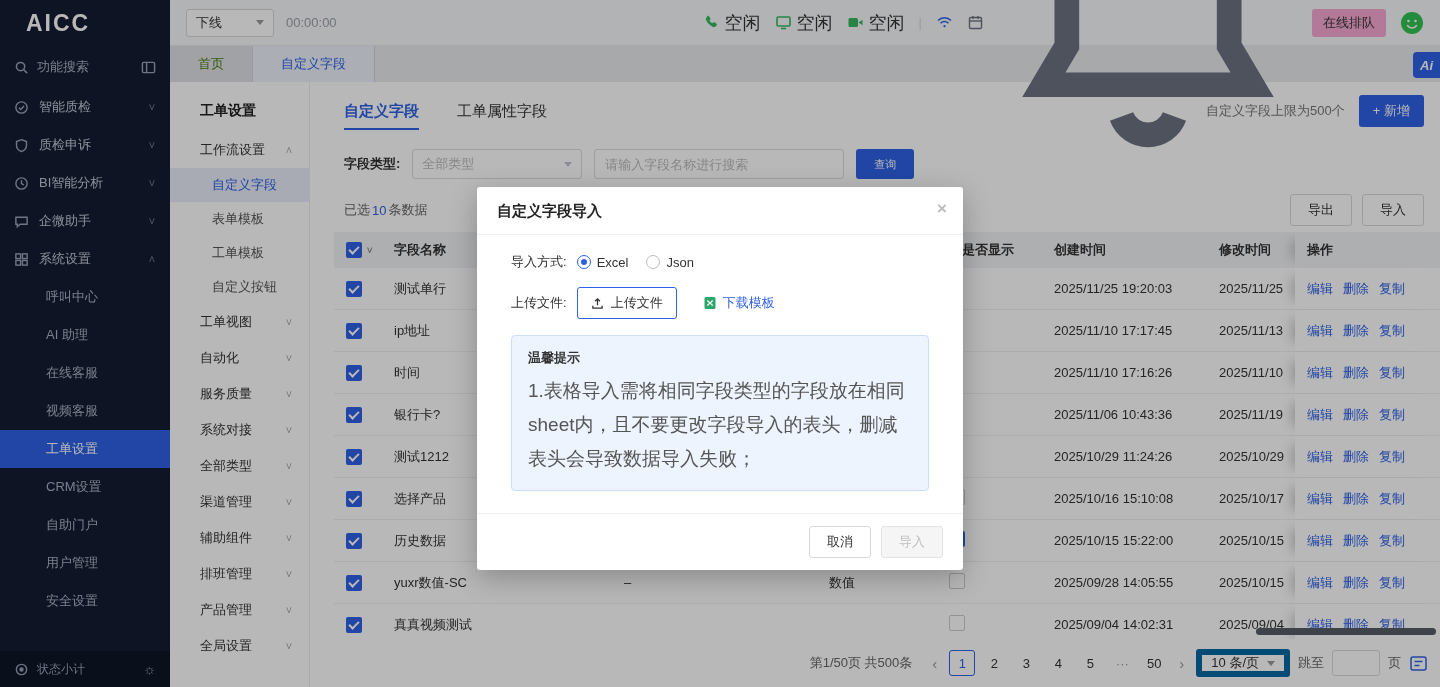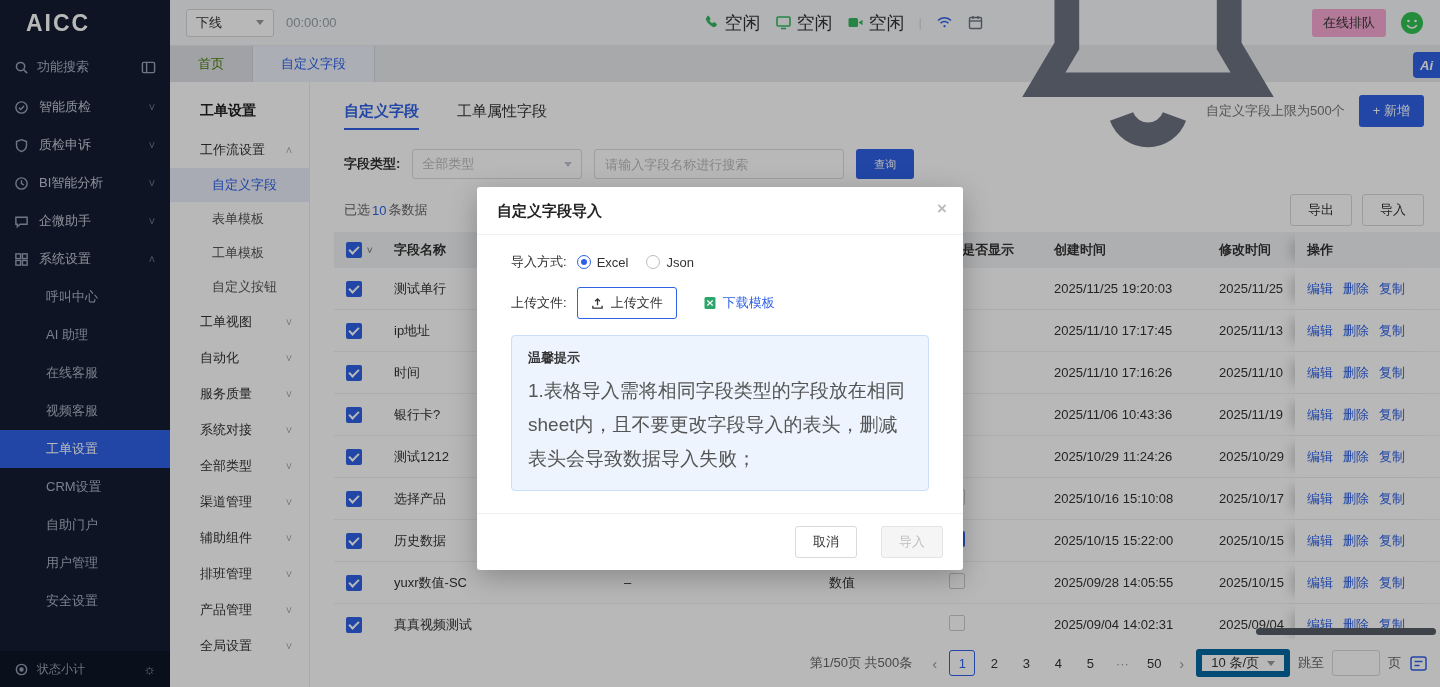--- a/index.html
+++ b/index.html
@@ -114,21 +114,21 @@
   .radio { width:14px; height:14px; border-radius:50%; border:1px solid #bbb; position:relative; flex-shrink:0; }
   .radio.sel { border-color:#2e61e6; }
   .radio.sel::after { content:""; position:absolute; inset:3px; background:#2e61e6; border-radius:50%; }
   .upload-btn { display:inline-flex; align-items:center; gap:7px; border:1px solid #2e61e6; border-radius:3px; background:#fff; padding:6px 13px; font-size:13px; color:#333; cursor:pointer; }
   .upload-btn svg { width:13px; height:13px; }
   .download-link { display:inline-flex; align-items:center; gap:6px; color:#2e61e6; margin-left:16px; cursor:pointer; text-decoration:none; }
   .download-link svg { width:14px; height:14px; }
   .tip-box { background:#eef4fe; border:1px solid #cbdefc; border-radius:4px; padding:13px 16px; margin-top:6px; }
   .tip-title { font-weight:bold; font-size:13px; color:#333; margin-bottom:7px; }
   .tip-text { font-size:19px; color:#555; line-height:1.8; }
-  .modal-footer { border-top:1px solid #f0f0f0; padding:12px 20px; display:flex; justify-content:flex-end; gap:24px; }
+  .modal-footer { border-top:1px solid #f0f0f0; padding:12px 20px; display:flex; justify-content:flex-end; gap:10px; }
   .btn-cancel { background:#fff; border:1px solid #d9d9d9; border-radius:3px; padding:6px 17px; font-size:13px; color:#333; cursor:pointer; }
   .btn-disabled { background:#f5f5f5; border:1px solid #e3e3e3; border-radius:3px; padding:6px 17px; font-size:13px; color:#bfbfbf; cursor:not-allowed; }
 </style>
 </head>
 <body>
 
 <div class="app">
 
   <aside class="sidebar">
     <div class="logo">AICC</div>

